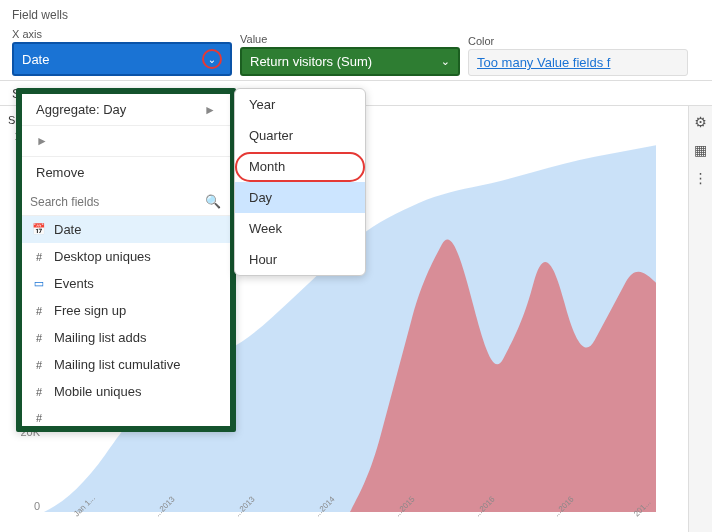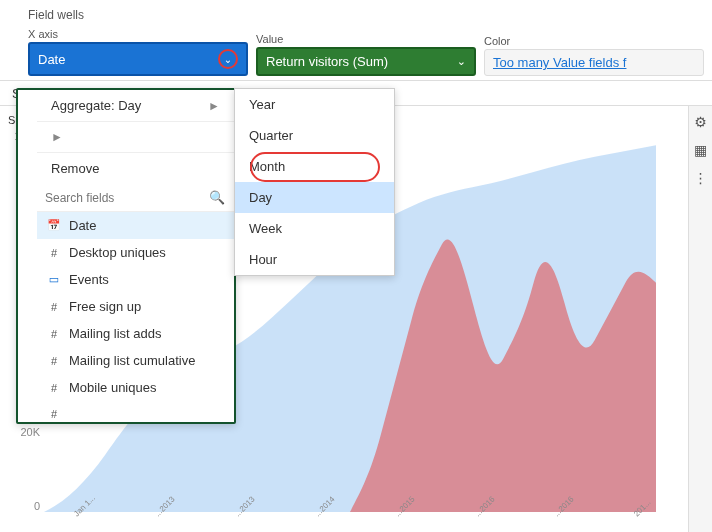--- a/index.html
+++ b/index.html
@@ -1,20 +1,20 @@
 <!DOCTYPE html>
 <html><head>
   <meta charset="utf-8">
   <style>
     * { box-sizing: border-box; margin: 0; padding: 0; font-family: "Amazon Ember", Arial, sans-serif; font-size: 13px; }
     body { background: #f0f0f0; width: 712px; height: 532px; overflow: hidden; position: relative; }
 
     .top-bar {
       background: #fff;
-      padding: 8px 12px 4px 28px;
+      padding: 8px 12px 4px 12px;
       border-bottom: 1px solid #ddd;
     }
     .field-wells-label {
       font-size: 12px;
       color: #555;
       margin-bottom: 6px;
     }
     .field-wells-row {
       display: flex;
       gap: 8px;
@@ -121,25 +121,24 @@
       position: relative;
     }
 
     
     .dropdown-aggregate {
       position: absolute;
       top: 88px;
       left: 16px;
       width: 220px;
       background: #fff;
-      border: 2px solid #14532d;
+      border: 6px solid #14532d;
       border-radius: 2px;
       box-shadow: 0 2px 8px rgba(0,0,0,0.18);
       z-index: 100;
-      padding-left: 19px;
     }
     .dropdown-agg-item {
       padding: 8px 14px;
       color: #333;
       cursor: pointer;
       display: flex;
       align-items: center;
       justify-content: space-between;
       border-bottom: 1px solid #eee;
     }
@@ -189,24 +188,24 @@
     }
     .field-icon.calendar { color: #1a73d4; }
     .field-icon.hash { color: #555; }
     .field-icon.rect { color: #1a73d4; }
 
     
     .submenu-aggregate {
       position: absolute;
       top: 88px;
       left: 234px;
-      width: 161px;
+      width: 132px;
       background: #fff;
       border: 1px solid #ccc;
-      border-radius: 0;
+      border-radius: 6px;
       box-shadow: 0 2px 8px rgba(0,0,0,0.18);
       z-index: 101;
     }
     .submenu-item {
       padding: 8px 14px;
       color: #333;
       cursor: pointer;
       font-size: 13px;
     }
     .submenu-item.active-day { background: #cce5ff; }

